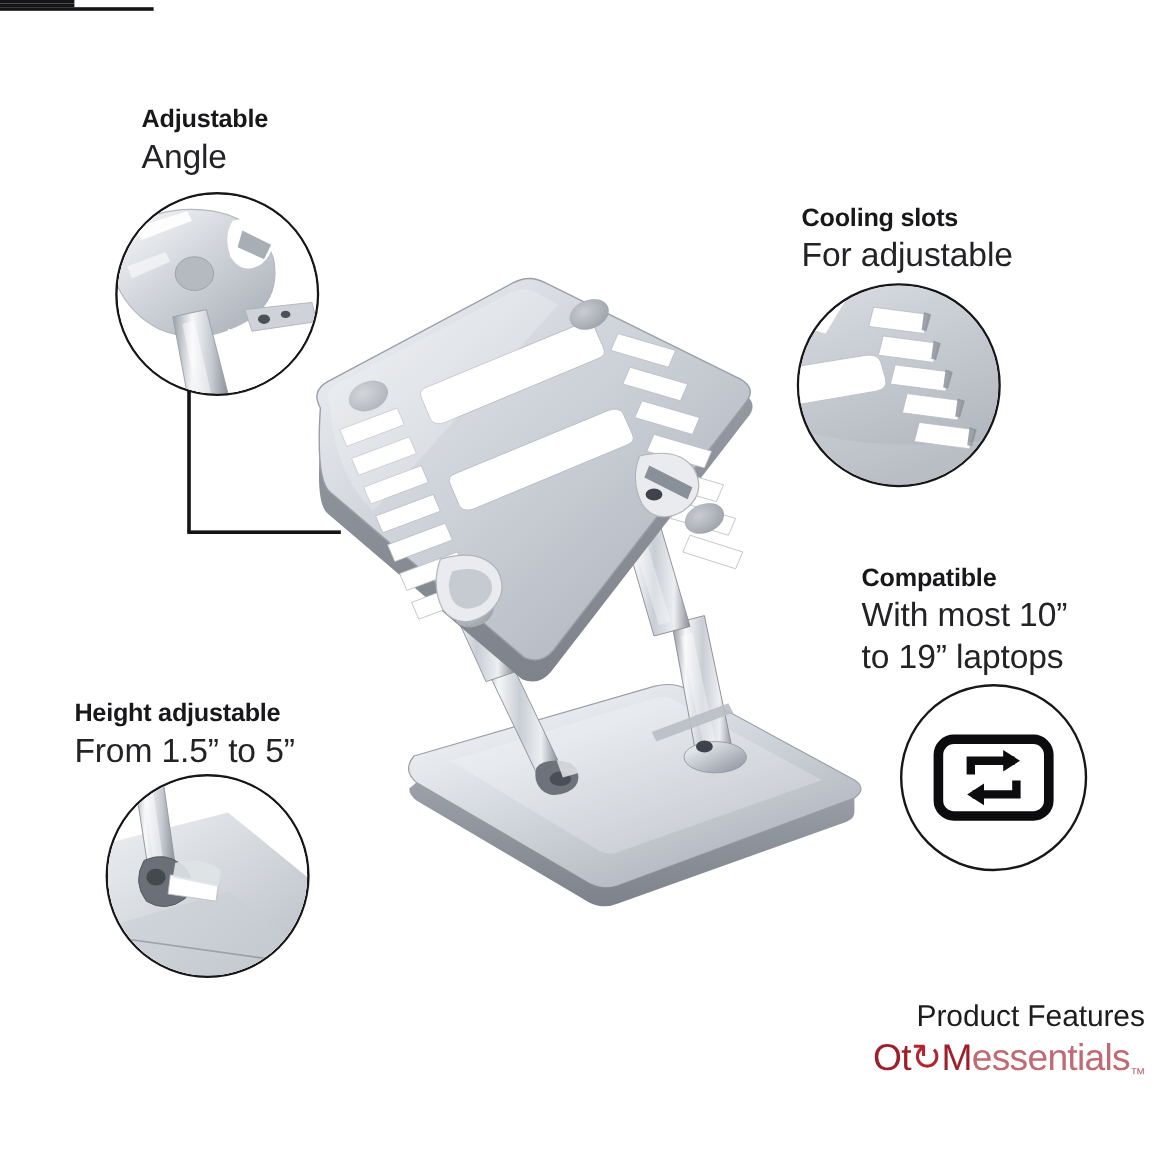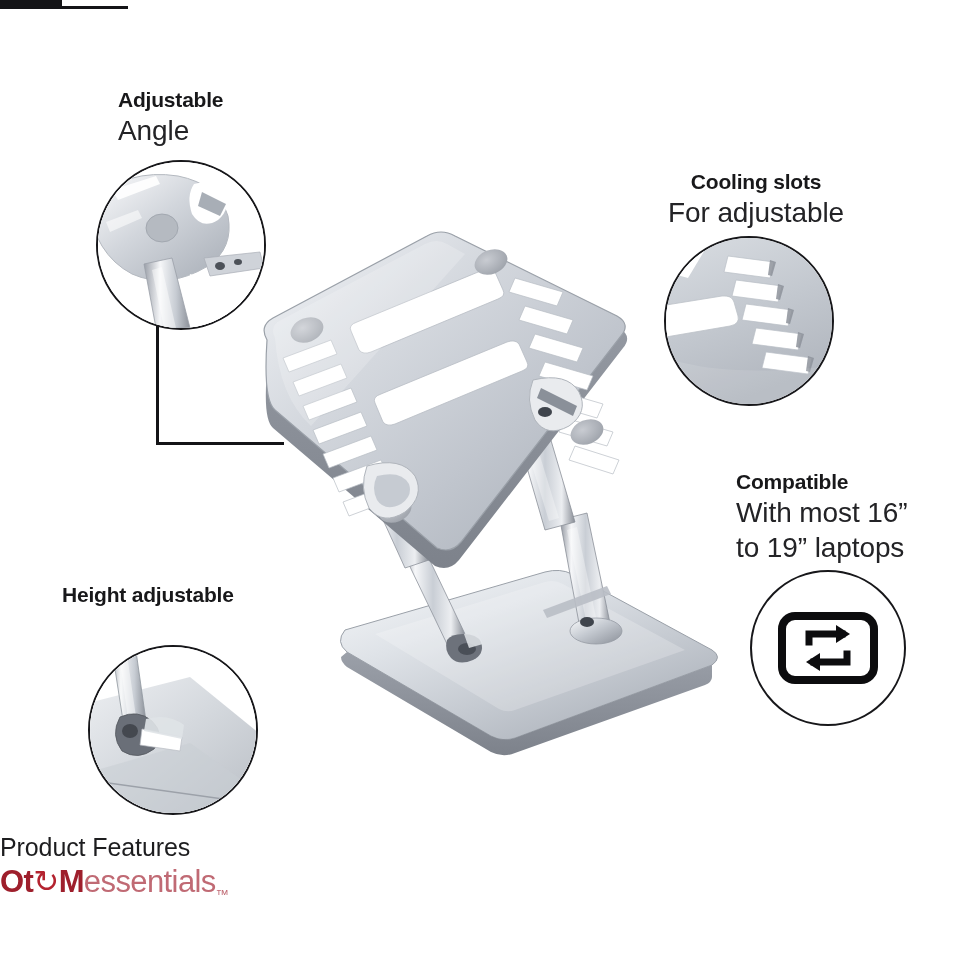--- a/index.html
+++ b/index.html
@@ -29,22 +29,22 @@
   .callout .c-sub{
     font-size:28px;
     font-weight:normal;
     color:#232326;
     letter-spacing:-0.1px;
     line-height:1.25;
     white-space:nowrap;
   }
 
   #callout-adjustable{left:118px;top:88px;}
-  #callout-cooling{left:668px;top:170px;text-align:center;}
-  #callout-compatible{left:736px;top:470px;}
+  #callout-cooling{left:668px;top:170px;}
+  #callout-compatible{left:718px;top:470px;}
   #callout-height{left:62px;top:583px;}
 
   
   .leader{position:absolute;background:transparent;}
   .leader-seg{position:absolute;background:#141417;}
 
   
   #leader-adjustable{left:156px;top:305px;width:130px;height:140px;}
   #leader-adjustable .v{left:0;top:0;width:3px;height:138px;}
   #leader-adjustable .h{left:0;bottom:0;width:128px;height:3px;}
@@ -75,37 +75,37 @@
     position:absolute;left:750px;top:570px;width:152px;height:152px;
     border-radius:50%;border:2px solid #17171a;background:#fff;
     display:flex;align-items:center;justify-content:center;
   }
 
   
   #product{position:absolute;left:215px;top:230px;width:540px;height:580px;}
 
   
   #footer{
-    position:absolute;left:0;right:0;top:832px;
-    text-align:left;
+    position:absolute;left:0;right:16px;top:832px;
+    text-align:right;
   }
   #footer .feat{
     font-size:25px;
     color:#1d1d1f;
     letter-spacing:-0.1px;
     line-height:1.25;
   }
   #footer .brand{
     margin-top:2px;
     font-size:31px;
     letter-spacing:-0.6px;
     line-height:1.1;
     white-space:nowrap;
   }
-  .brand .b-otm{color:#9e1f2c;font-weight:700;}
+  .brand .b-otm{color:#9e1f2c;font-weight:400;}
   .brand .b-swash{color:#b4232f;font-weight:500;}
   .brand .b-ess{
     color:#c06a74;
     font-weight:400;
     margin-top:32px;
   }
   .brand .b-tm{font-size:13px;color:#c06a74;vertical-align:sub;}
 </style>
 </head>
 <body>
@@ -353,26 +353,27 @@
     <div class="c-sub">Angle</div>
   </div>
 
   <div class="callout" id="callout-cooling">
     <div class="c-title">Cooling slots</div>
     <div class="c-sub">For adjustable</div>
   </div>
 
   <div class="callout" id="callout-compatible">
     <div class="c-title">Compatible</div>
-    <div class="c-sub">With most 16”</div>
+    <div class="c-sub">With most 10”</div>
     <div class="c-sub">to 19” laptops</div>
   </div>
 
   <div class="callout" id="callout-height">
     <div class="c-title">Height adjustable</div>
+    <div class="c-sub">From 1.5” to 5”</div>
   </div>
 
   <div id="footer">
     <div class="feat">Product Features</div>
     <div class="brand"><span class="b-otm">Ot</span><span class="b-swash">↻</span><span class="b-otm">M</span><span class="b-ess">essentials</span><span class="b-tm">™</span></div>
   </div>
 
 </div>
 
 </body></html>

